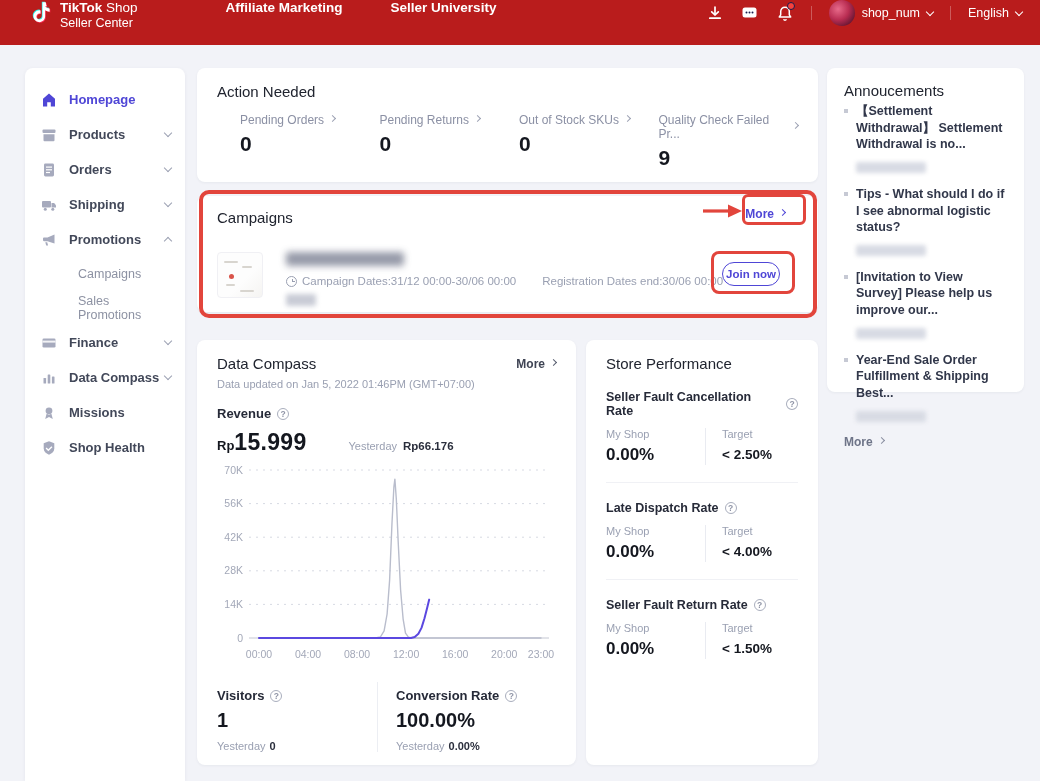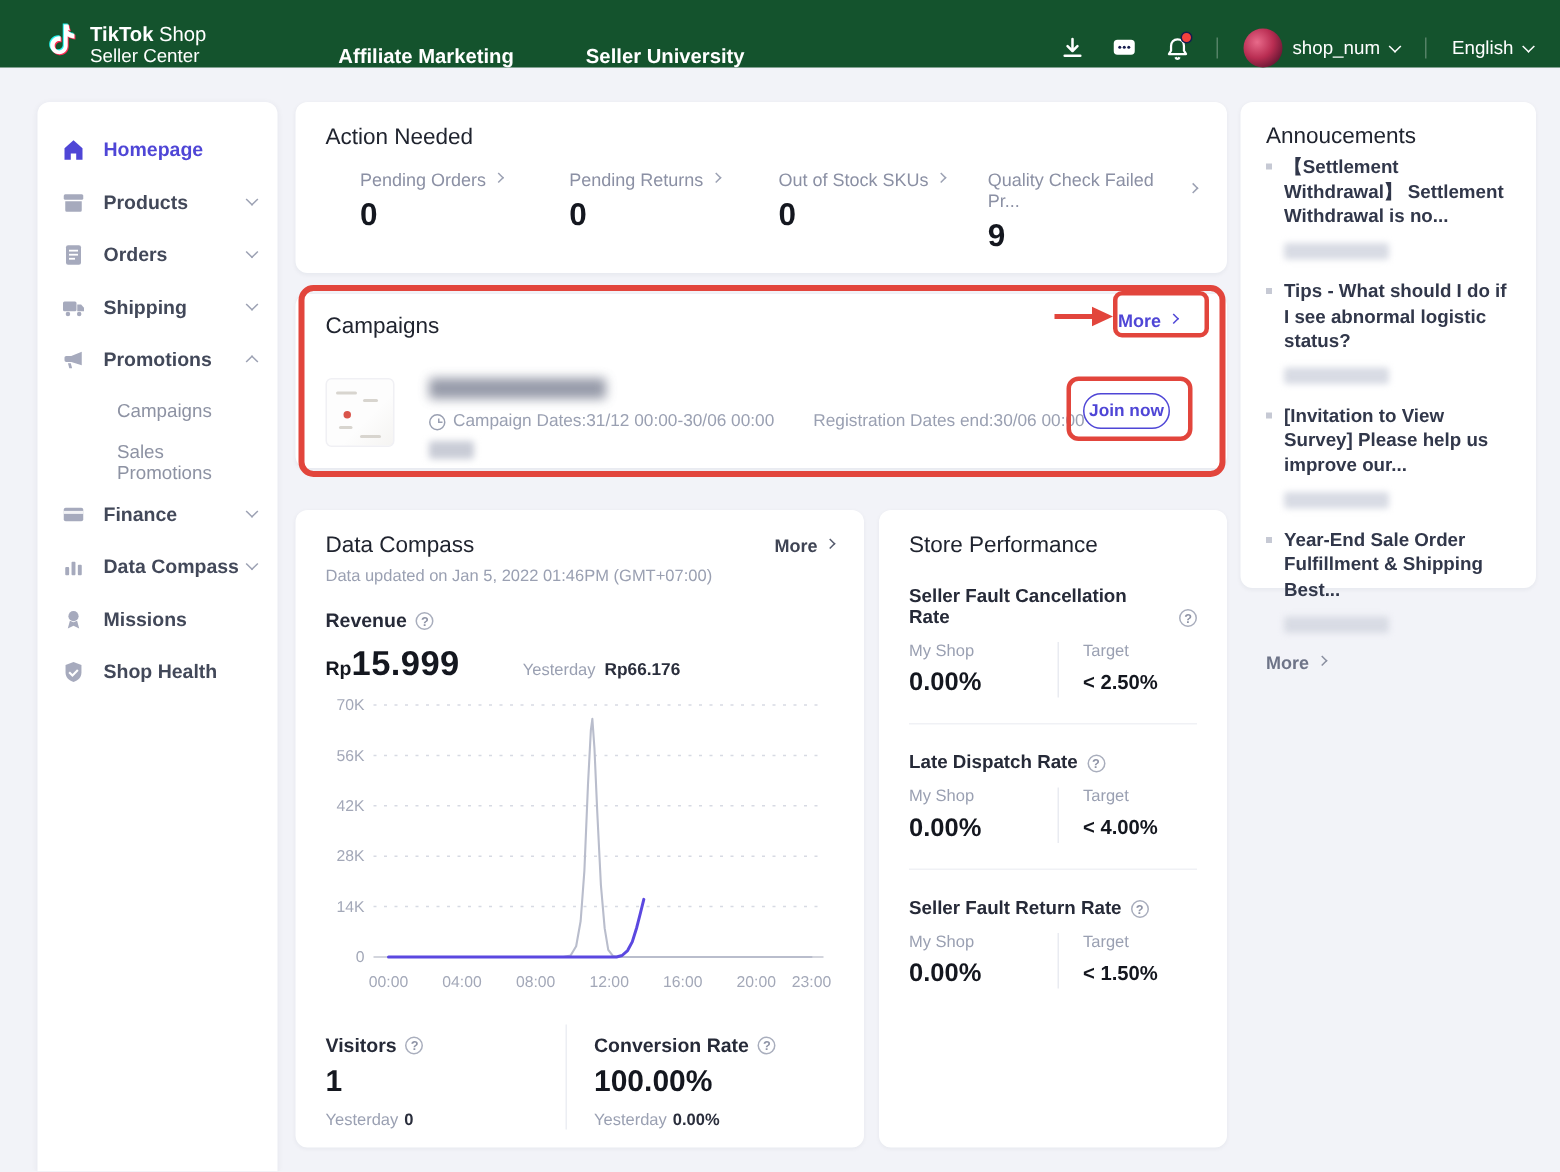--- a/index.html
+++ b/index.html
@@ -1,21 +1,21 @@
 <!DOCTYPE html>
 <html><head>
 <meta charset="utf-8">
 <style>
   * { margin:0; padding:0; box-sizing:border-box; }
   html,body { width:1040px; height:781px; }
   body { font-family:"Liberation Sans","DejaVu Sans",sans-serif; background:#f2f3f8; color:#20242f; }
   #page { position:relative; width:1040px; height:781px; overflow:hidden; background:#f2f3f8; }
 
   
-  .navbar { position:absolute; left:0; top:0; width:1040px; height:45px; background:#14532d; display:flex; align-items:flex-end; z-index:10; }
+  .navbar { position:absolute; left:0; top:0; width:1040px; height:45px; background:#b91c1c; display:flex; align-items:flex-start; z-index:10; }
   .logo { display:flex; align-items:center; gap:8px; margin-left:30px; }
   .logo-text { color:#fff; line-height:1.15; }
   .logo-l1 { font-size:13.5px; }
   .logo-l1 b { font-weight:700; }
   .logo-l2 { font-size:12.5px; }
   .nav-links { display:flex; gap:48px; margin-left:88px; }
   .nav-link { color:#fff; font-size:13.5px; font-weight:600; cursor:pointer; }
   .nav-right { margin-left:auto; display:flex; align-items:center; gap:17px; padding-right:18px; }
   .nav-ic { width:18px; height:18px; position:relative; cursor:pointer; display:flex; align-items:center; justify-content:center; }
   .nav-sep { width:1px; height:14px; background:rgba(255,255,255,.28); }
@@ -93,21 +93,21 @@
   .dc-col { flex:1; padding-top:6px; }
   .dc-col.first { border-right:1px solid #eceef3; }
   .dc-col.second { padding-left:18px; }
   .dc-big { font-size:20px; font-weight:700; color:#14171f; margin-top:6px; }
   .dc-sub { font-size:11px; color:#9aa0b2; margin-top:8px; }
   .dc-sub b { color:#2a2e3c; margin-left:4px; }
 
   
   #storeperf-card { left:586px; top:340px; width:232px; height:425px; padding:15px 20px; }
   .sp-metric { margin-top:18px; }
-  .sp-label { font-size:12.5px; font-weight:700; color:#262a38; display:flex; align-items:flex-end; gap:6px; }
+  .sp-label { font-size:12.5px; font-weight:700; color:#262a38; display:flex; align-items:center; gap:6px; }
   .sp-row { display:flex; margin-top:10px; }
   .sp-col1 { width:100px; border-right:1px solid #e9ebf1; }
   .sp-col2 { padding-left:16px; }
   .sp-cap { font-size:11px; color:#9aa0b2; }
   .sp-my { font-size:17px; font-weight:700; color:#14171f; margin-top:5px; }
   .sp-target { font-size:13.5px; font-weight:700; color:#14171f; margin-top:7px; }
   .sp-hr { border:none; border-top:1px solid #f0f1f5; margin:17px 0 0 0; }
 
   
   #announce-card { left:827px; top:68px; width:197px; height:324px; padding:14px 17px; }

